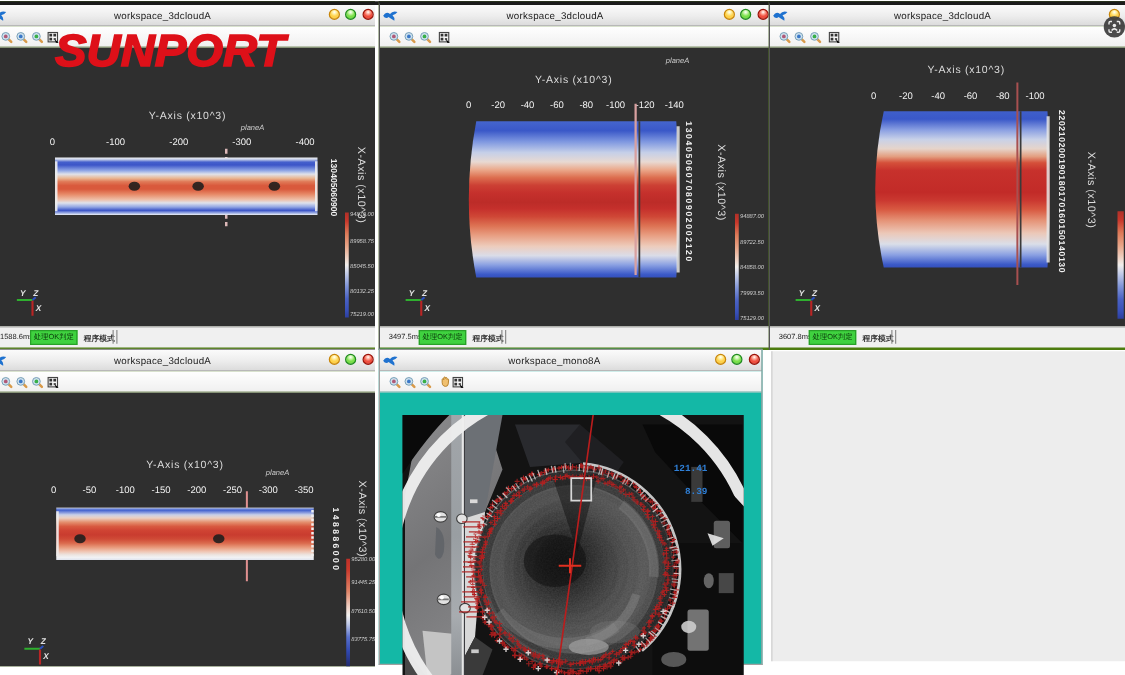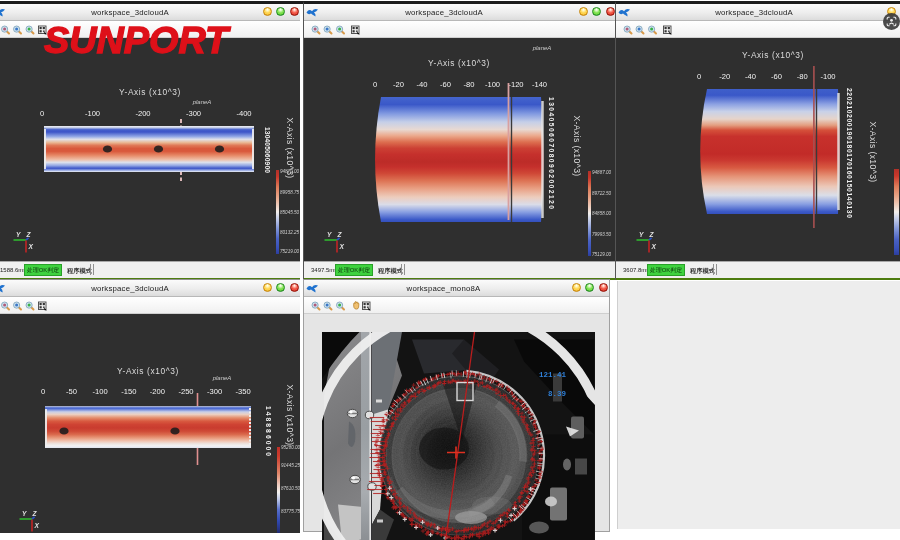--- a/index.html
+++ b/index.html
@@ -445,21 +445,21 @@
 <g font-size="6.6" font-style="italic" font-weight="bold">
 <text x="22" y="201.5" fill="#e2e2e2">Y</text>
         <text x="32.5" y="201.5" fill="#e2e2e2">Z</text>
 <line x1="19.5" y1="205" x2="32" y2="205" stroke="#2faf2f" stroke-width="1.7"></line>
 <line x1="32" y1="205" x2="34.6" y2="202.8" stroke="#2a50c0" stroke-width="1.7"></line>
 <line x1="32" y1="205.5" x2="32" y2="217.5" stroke="#b92525" stroke-width="1.7"></line>
 <text x="34.5" y="213.5" fill="#e8e8e8">X</text>
       </g>
 </svg>
 </div>
-<div class="panel" style="left:303px;top:279px;width:305px;height:251px;border:1px solid #a0a0a0;border-top:1px solid #909090;background:#e5e5e5">
+<div class="panel" style="left:303px;top:279px;width:305px;height:251px;border:1px solid #a0a0a0;border-top:1px solid #909090;background:#14b8a6">
  <div class="tbar">
       <svg width="13" height="11" style="position:absolute;left:2px;top:3px" viewBox="0 0 13 11">
 <path d="M0.5,5.5 Q3,1.5 6,4.2 Q8,1.2 12,2.5 Q10,5 8,5.2 Q10,7 9.5,9.5 Q6,7.5 5,6.5 Q2.5,8.5 0.5,5.5 Z" fill="#1f72cf"></path>
 </svg>
       <span class="ttxt" style="right:26px">workspace_mono8A</span>
       <span style="position:absolute;right:28.5px;top:3px;width:9px;height:9px;border-radius:50%;background:radial-gradient(circle at 50% 25%,#ffffff 0%,#fff3b0 20%,#ffd24a 52%,#ffd24a 68%,#c8860a 96%);border:1px solid #c8860a;box-sizing:border-box"></span>
       <span style="position:absolute;right:14.75px;top:3px;width:9px;height:9px;border-radius:50%;background:radial-gradient(circle at 50% 25%,#ffffff 0%,#d2f7b8 20%,#7ae04a 52%,#7ae04a 68%,#1f8a1f 96%);border:1px solid #1f8a1f;box-sizing:border-box"></span>
       <span style="position:absolute;right:1.0px;top:3px;width:9px;height:9px;border-radius:50%;background:radial-gradient(circle at 50% 25%,#ffffff 0%,#ffb8a8 20%,#f05040 52%,#f05040 68%,#991208 96%);border:1px solid #991208;box-sizing:border-box"></span>
     </div>
  <div class="tool">

